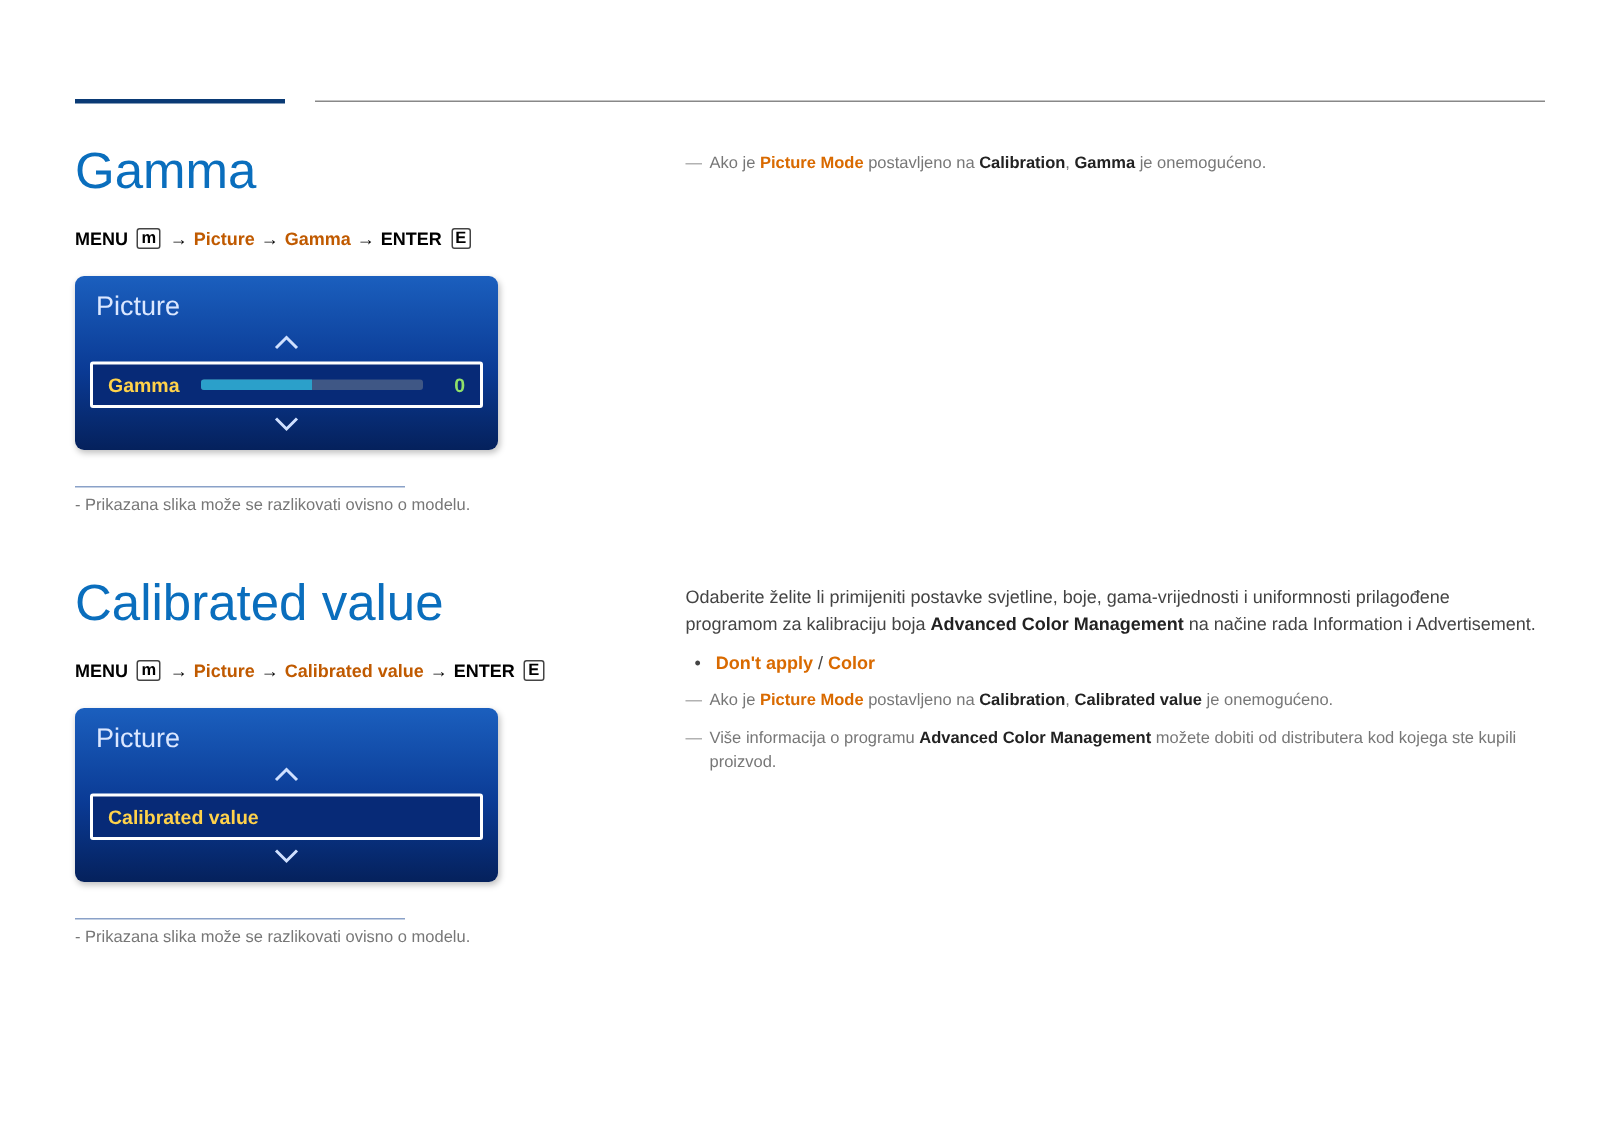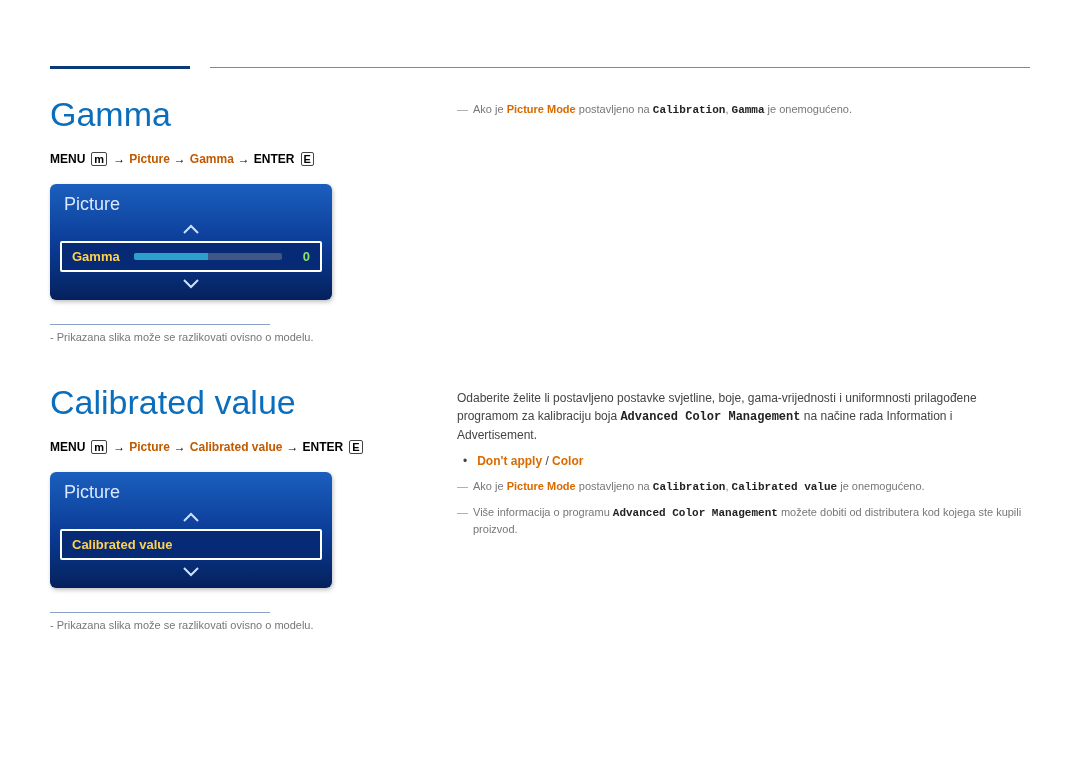--- a/index.html
+++ b/index.html
@@ -141,21 +141,21 @@
     padding-left: 16px;
     position: relative;
   }
   .dash-note::before {
     content: "―";
     position: absolute;
     left: 0;
     color: #999;
   }
   .hl-orange { color: #d96a00; font-weight: 600; }
-  .hl-dark { color: #222; font-weight: 600; font-family: Liberation Mono, monospace; }
+  .hl-dark { color: #222; font-weight: 600; }
   .option-line {
     font-size: 12px;
     color: #444;
     margin: 8px 0 10px 6px;
   }
   .option-line .bullet { margin-right: 10px; }
 </style>
 </head>
 <body>
 
@@ -242,21 +242,21 @@
             </svg>
         </div>
       </div>
 
       <div class="osd-divider"></div>
       <div class="note">- <span>Prikazana slika može se razlikovati ovisno o modelu.</span></div>
     </div>
 
     <div class="right-col">
       <p class="body-text">
-        <span>Odaberite želite li postavljeno postavke svjetline, boje, gama-vrijednosti i uniformnosti prilagođene programom za kalibraciju boja </span><span class="hl-dark">Advanced Color Management</span><span> na načine rada Information i Advertisement.</span>
+        <span>Odaberite želite li primijeniti postavke svjetline, boje, gama-vrijednosti i uniformnosti prilagođene programom za kalibraciju boja </span><span class="hl-dark">Advanced Color Management</span><span> na načine rada Information i Advertisement.</span>
       </p>
       <p class="option-line">
         <span class="bullet">•</span><span class="hl-orange">Don't apply</span><span> / </span><span class="hl-orange">Color</span>
       </p>
       <p class="dash-note">
         <span>Ako je </span><span class="hl-orange">Picture Mode</span><span> postavljeno na </span><span class="hl-dark">Calibration</span><span>, </span><span class="hl-dark">Calibrated value</span><span> je onemogućeno.</span>
       </p>
       <p class="dash-note">
         <span>Više informacija o programu </span><span class="hl-dark">Advanced Color Management</span><span> možete dobiti od distributera kod kojega ste kupili proizvod.</span>
       </p>

